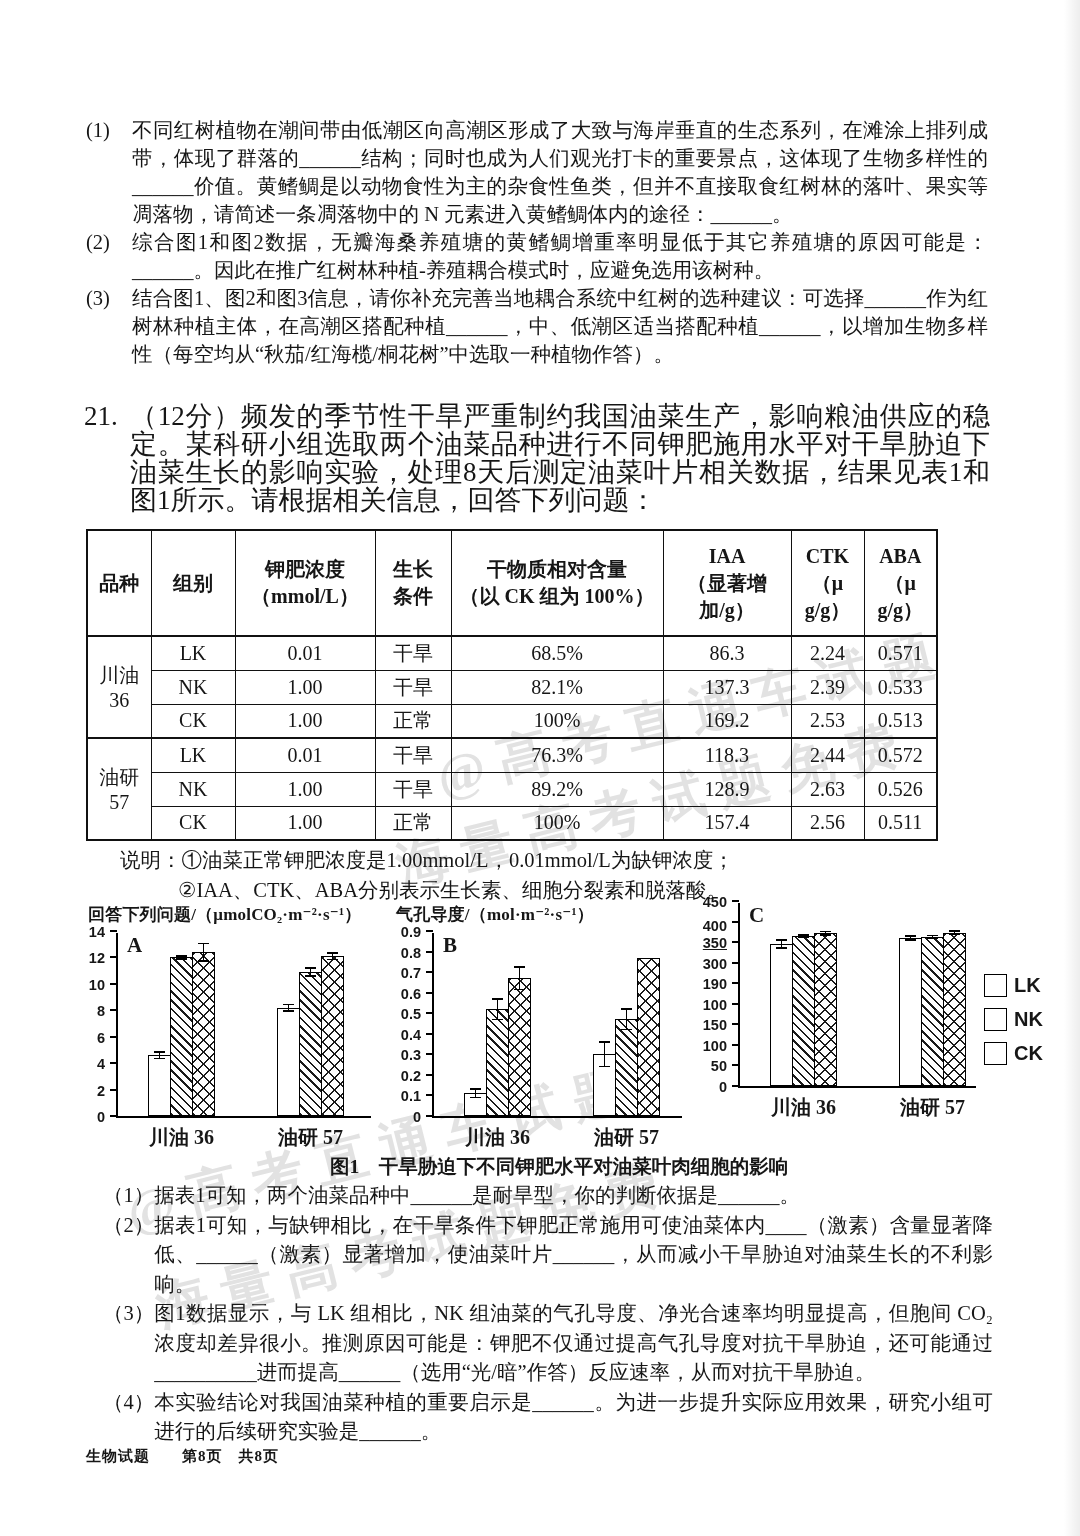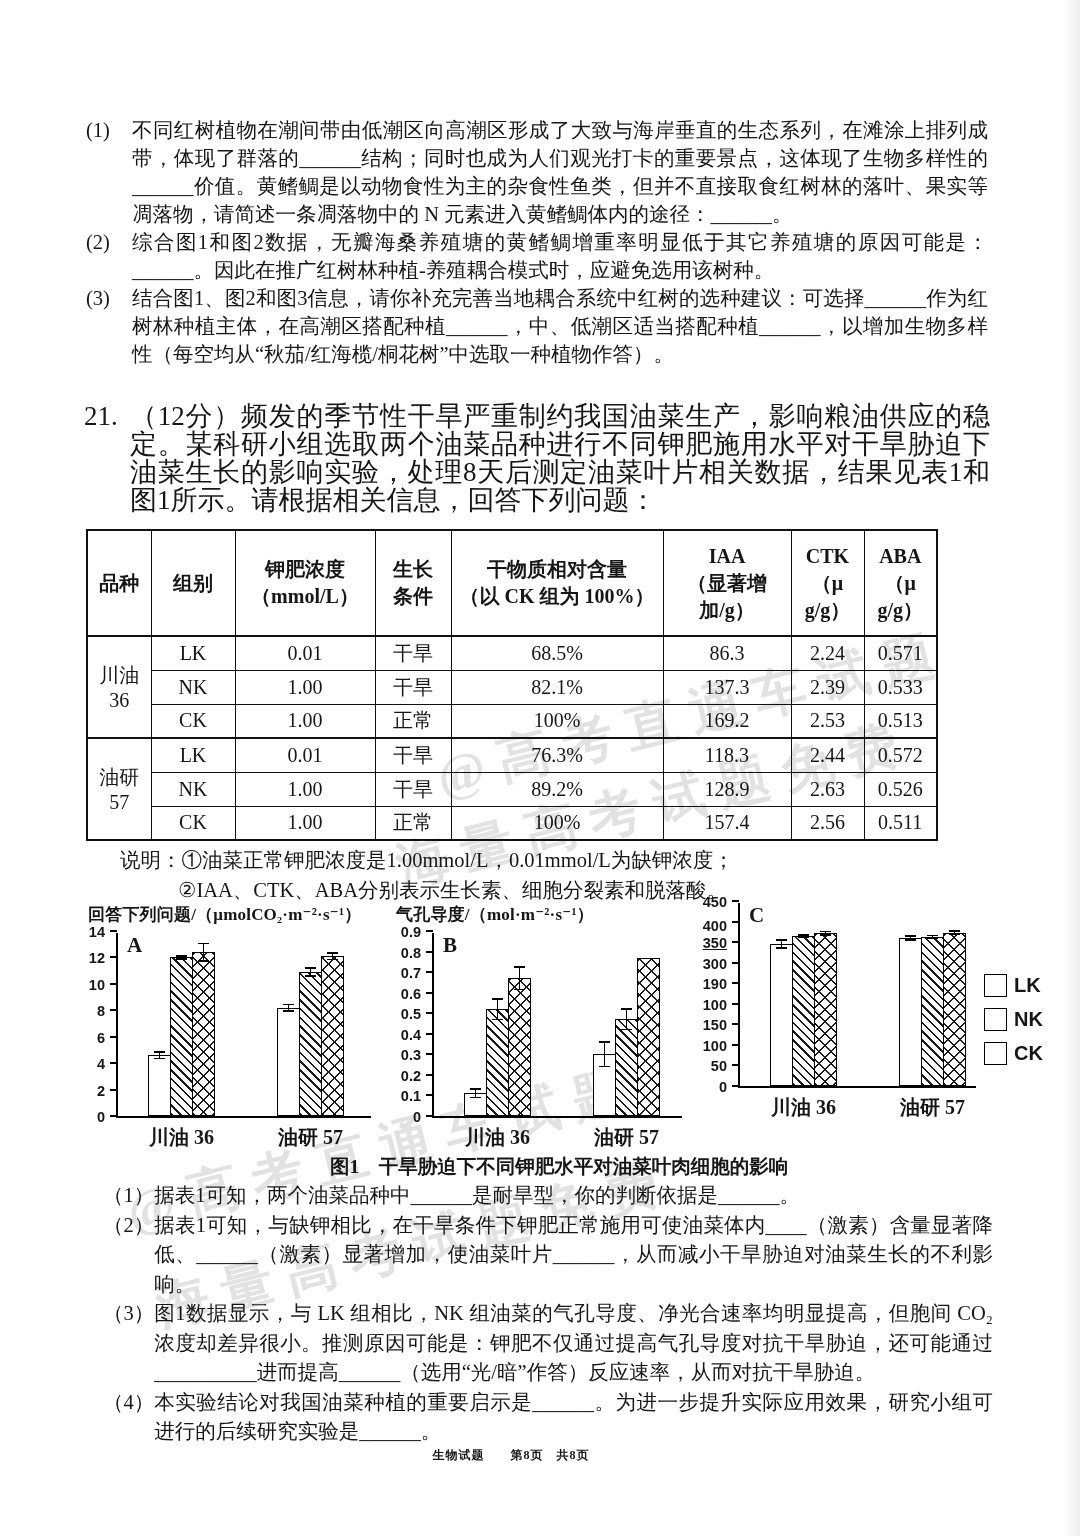--- a/index.html
+++ b/index.html
@@ -71,21 +71,21 @@
             font-family:"Liberation Sans",sans-serif; }
 
   .fig-caption { position:absolute; left:330px; top:1153px; font-size:19.5px;
                  font-weight:700; white-space:nowrap; }
 
   .bottomq { position:absolute; left:103px; top:1181px; width:890px;
              font-size:20.5px; line-height:29.5px; }
   .bottomq .qnum { flex:0 0 50px; }
 
   .footer { position:absolute; left:86px; top:1447px; width:850px;
-            text-align:center; font-size:12px; font-weight:700;
+            font-size:15px; font-weight:700;
             letter-spacing:1px; }
 
   
   .wm { position:absolute; font-size:52px; font-weight:700;
         color:rgba(125,125,125,0.22); letter-spacing:14px;
         transform:rotate(-14deg); white-space:nowrap; pointer-events:none; }
   .scan-edge { position:absolute; right:0; top:0; width:16px; height:100%;
         background:linear-gradient(to right, rgba(0,0,0,0), rgba(0,0,0,0.07)); }
 </style>
 </head>

